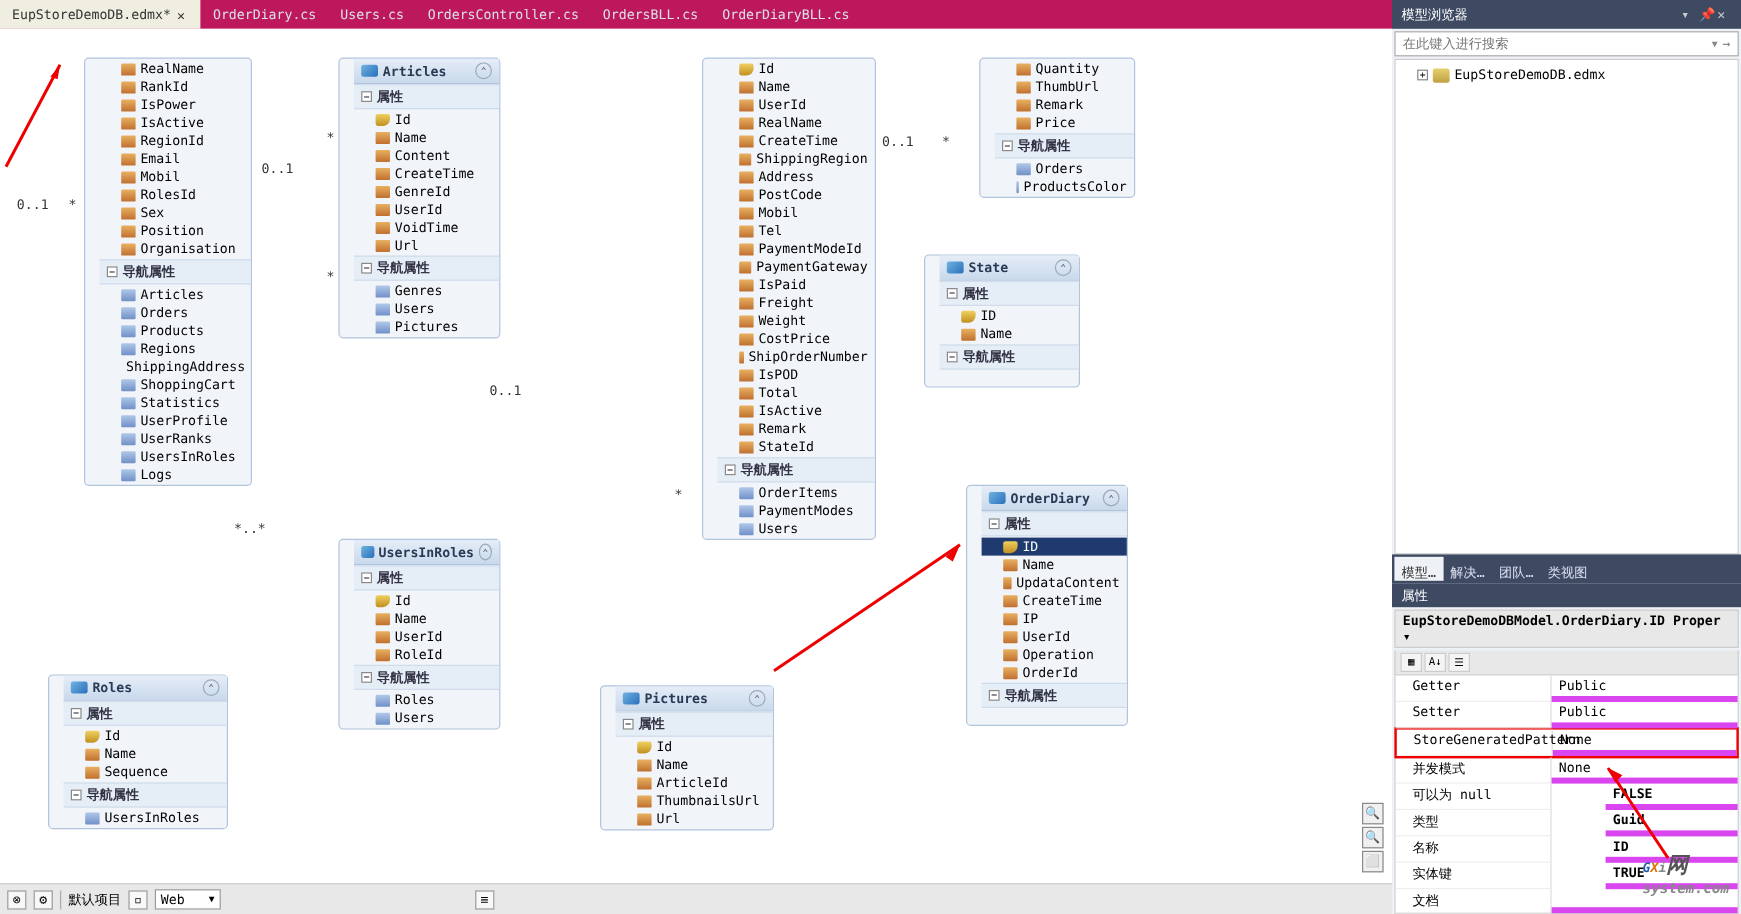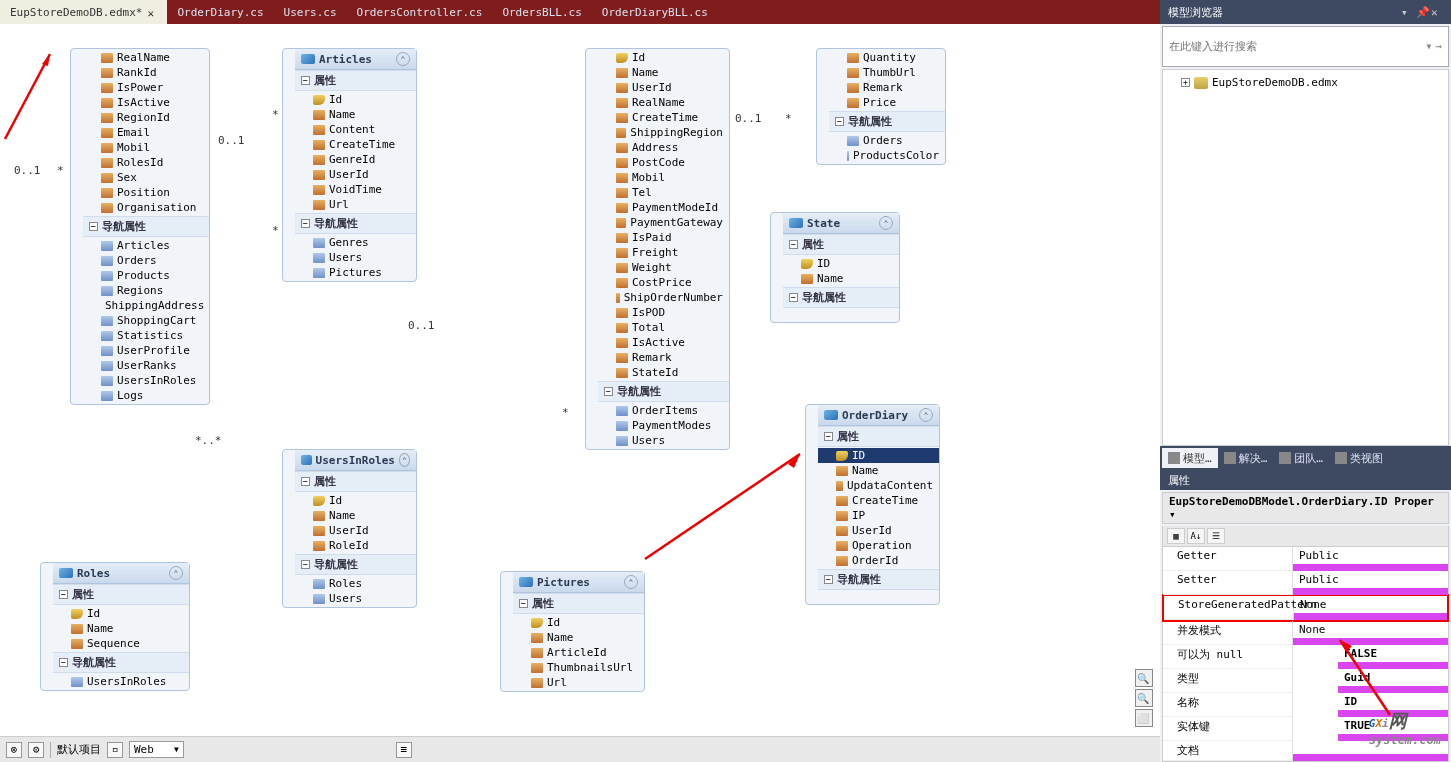--- a/index.html
+++ b/index.html
@@ -1,17 +1,17 @@
 <!DOCTYPE html>
 <html><head>
 <meta charset="utf-8">
 <style>
 * { margin: 0; padding: 0; box-sizing: border-box; font-family: "Microsoft YaHei", "SimSun", monospace; font-size: 11px; }
 body { width: 1451px; height: 762px; background: #fff; overflow: hidden; position: relative; }
-.tab-bar { background: #7f1d1d; height: 24px; display: flex; align-items: center; }
+.tab-bar { background: #be185d; height: 24px; display: flex; align-items: center; }
 .tab { padding: 4px 10px; color: #dce0f0; cursor: pointer; height: 24px; display: flex; align-items: center; gap: 5px; }
 .tab.active { background: #f0eee0; color: #333; }
 .tab-close { width: 10px; height: 10px; display: inline-block; }
 .main-area { position: relative; width: 1160px; height: 695px; background: #fff; }
 .entity { position: absolute; background: #f1f4f8; border: 1px solid #b0c4de; border-radius: 4px; min-width: 130px; padding-left: 12px; }
 .entity-header { background: linear-gradient(#e5edf7, #c9d9ec); padding: 3px 6px; display: flex; align-items: center; gap: 4px; border-bottom: 1px solid #b0c4de; }
 .entity-icon { width: 14px; height: 10px; background: linear-gradient(135deg,#6fb3e0,#2a6fbb); border-radius: 2px; }
 .entity-title { font-weight: bold; color: #2a3a55; flex: 1; font-family: monospace; }
 .collapse-btn { width: 14px; height: 14px; border: 1px solid #9ab; border-radius: 50%; display: flex; align-items: center; justify-content: center; font-size: 8px; color: #556; }
 .section-header { background: #e5edf7; padding: 2px 6px; border-top: 1px solid #d0dcec; border-bottom: 1px solid #d0dcec; display: flex; align-items: center; gap: 4px; font-weight: bold; color: #334; }
@@ -21,40 +21,40 @@
 .prop.selected { background: #1e3a6e; color: #fff; }
 .prop-icon { width: 12px; height: 10px; display: inline-block; }
 .key-icon { background: linear-gradient(#f0d060,#c09020); border-radius: 2px 2px 6px 2px; }
 .field-icon { background: linear-gradient(#e8b060,#c07030); border-radius: 1px; }
 .nav-icon { background: linear-gradient(#b0c8e8,#7090c8); border-radius: 1px; }
 .rel-label { position: absolute; font-family: monospace; color: #333; font-size: 11px; }
 .panel-right { position: absolute; left: 1160px; top: 0; width: 291px; height: 762px; background: #eef1f5; display: flex; flex-direction: column; }
 .panel-title { background: #3d4a62; color: #fff; padding: 3px 8px; display: flex; align-items: center; justify-content: space-between; height: 24px; }
 .panel-icons { display: flex; gap: 3px; }
 .pin-icon, .close-x { width: 12px; height: 12px; color: #ccc; }
-.search-box { background: #fff; border: 1px solid #aaa; margin: 2px; padding: 13px 6px; color: #888; display: flex; align-items: center; justify-content: center; }
+.search-box { background: #fff; border: 1px solid #aaa; margin: 2px; padding: 3px 6px; color: #888; display: flex; align-items: center; justify-content: center; }
 .search-box input { border: none; outline: none; flex: 1; color: #888; }
 .tree { background: #fff; flex: 1; padding: 4px; margin: 0 2px; border: 1px solid #ccc; }
 .tree-item { padding: 2px 0 2px 14px; display: flex; align-items: center; gap: 4px; font-family: monospace; }
 .tree-exp { width: 9px; height: 9px; border: 1px solid #888; display: flex; align-items: center; justify-content: center; font-size: 8px; background: #fff; }
 .tree-icon { width: 14px; height: 12px; background: linear-gradient(#e5d070,#c0a040); border-radius: 2px; }
 .panel-tabs { background: #3d4a62; padding: 2px; display: flex; gap: 0; height: 24px; }
-.ptab { padding: 3px 6px; color: #dce0f0; display: flex; align-items: center; gap: 3px; font-size: 10px; }
+.ptab { padding: 3px 6px; color: #dce0f0; display: flex; align-items: center; gap: 3px; font-size: 10px; flex-direction: column; }
 .ptab.active { background: #eef1f5; color: #333; }
 .ptab-icon { width: 12px; height: 12px; background: #888; }
 .props-panel { background: #eef1f5; }
 .props-title { background: #3d4a62; color: #fff; padding: 3px 8px; height: 20px; }
 .props-desc { background: #e8e8e8; border: 1px solid #ccc; padding: 2px 6px; margin: 2px; font-weight: bold; font-family: monospace; }
 .props-toolbar { background: #e8e8e8; padding: 2px 4px; margin: 0 2px; border: 1px solid #ccc; border-top: none; display: flex; gap: 2px; }
 .props-btn { width: 18px; height: 16px; border: 1px solid #ccc; background: #f5f5f5; display: flex; align-items: center; justify-content: center; font-size: 9px; }
 .props-grid { background: #fff; margin: 0 2px; border: 1px solid #ccc; border-top: none; }
 .props-row { display: flex; }
 .props-row.highlight { border: 2px solid #e00; margin: -1px; }
 .props-cell-name { width: 130px; padding: 2px 6px 2px 14px; border-right: 1px solid #ddd; border-bottom: 1px solid #eee; font-family: monospace; }
-.props-cell-value { flex: 1; padding: 2px 6px; border-bottom: 7px solid #d946ef; font-family: monospace; }
+.props-cell-value { flex: 1; padding: 2px 6px; border-bottom: 5px solid #d946ef; font-family: monospace; }
 .props-cell-value.bold { font-weight: bold; margin-left: 45px; }
 .status-bar { position: absolute; bottom: 0; left: 0; width: 1160px; height: 26px; background: #e8e8e8; border-top: 1px solid #ccc; display: flex; align-items: center; padding: 0 6px; gap: 6px; }
 .toolbar-icon { width: 16px; height: 16px; border: 1px solid #999; background: #f8f8f8; display: flex; align-items: center; justify-content: center; }
 .combo { border: 1px solid #999; background: #fff; padding: 1px 4px; display: flex; align-items: center; gap: 20px; font-family: monospace; }
 .combo-arrow { font-size: 8px; }
 .zoom-ctrls { position: absolute; left: 1135px; top: 645px; display: flex; flex-direction: column; gap: 2px; }
 .zoom-btn { width: 18px; height: 18px; border: 1px solid #888; background: #f0f0f0; display: flex; align-items: center; justify-content: center; font-size: 10px; }
 .watermark { position: absolute; right: 10px; bottom: 15px; font-family: Arial; font-size: 22px; font-weight: bold; font-style: italic; }
 .watermark .g { color: #2060b0; } .watermark .x { color: #e07000; } .watermark .i { color: #888; } .watermark .rest { color: #555; font-size: 18px; }
 .watermark .sub { display: block; font-size: 12px; color: #888; text-align: left; }

